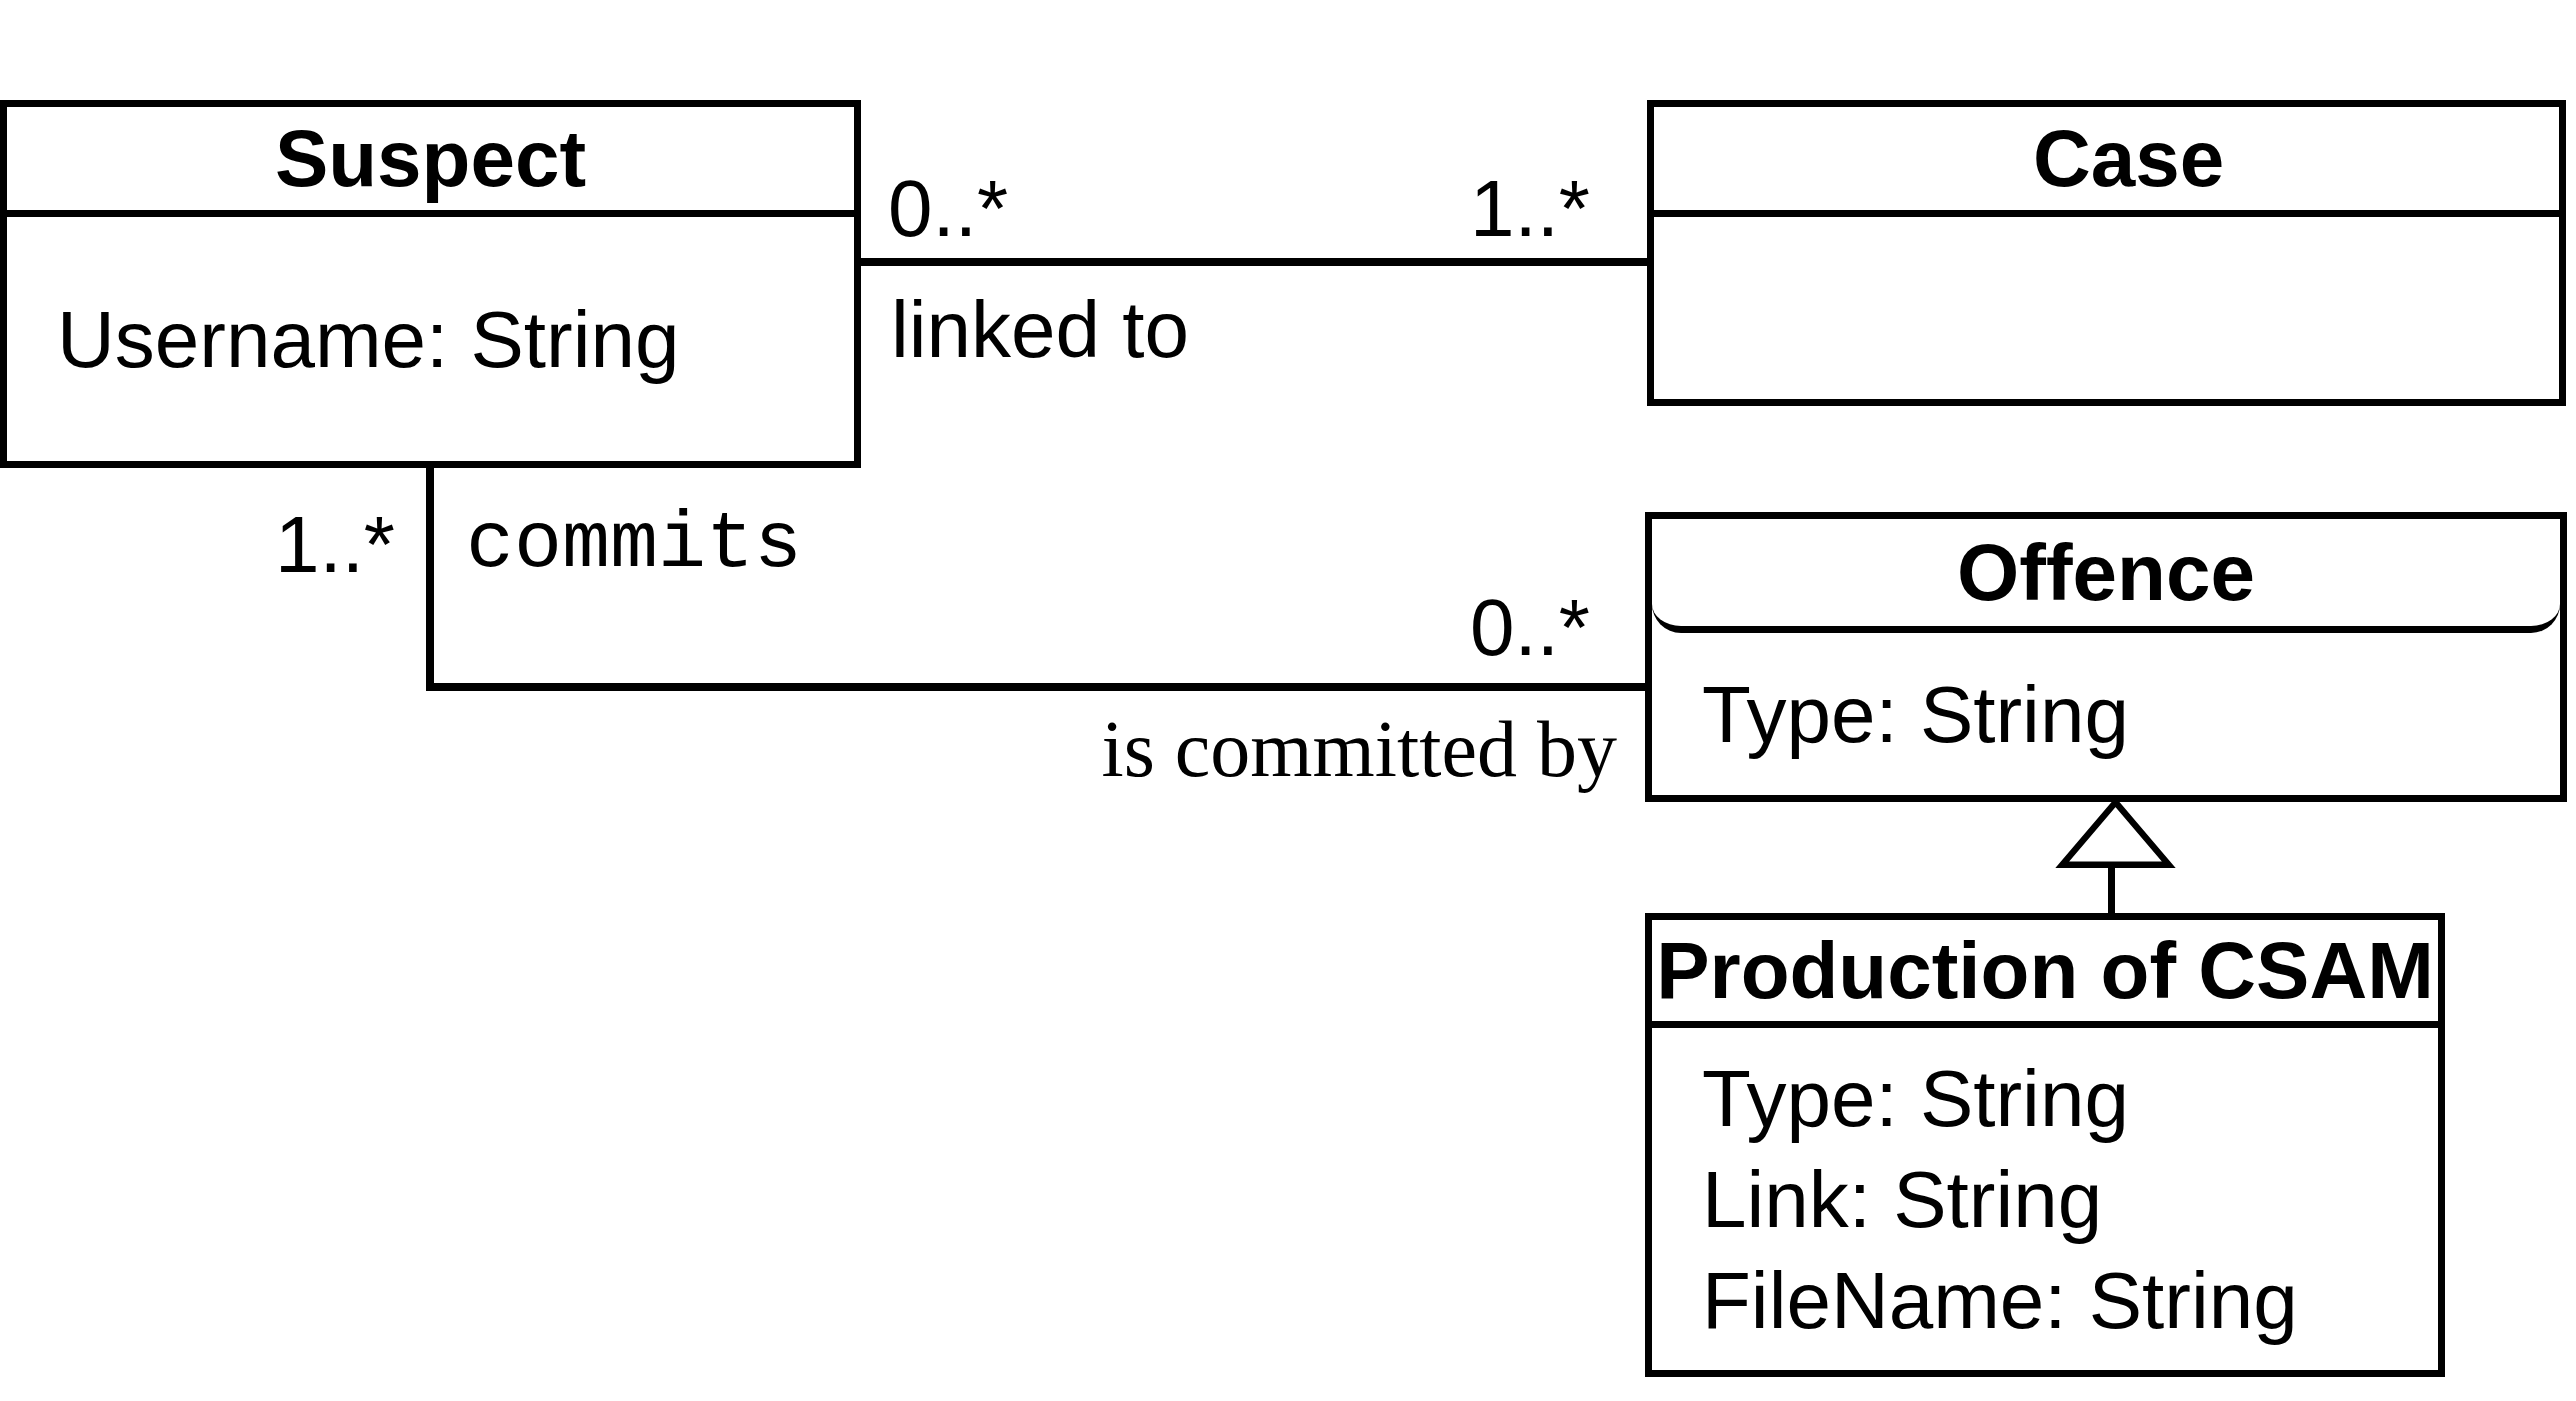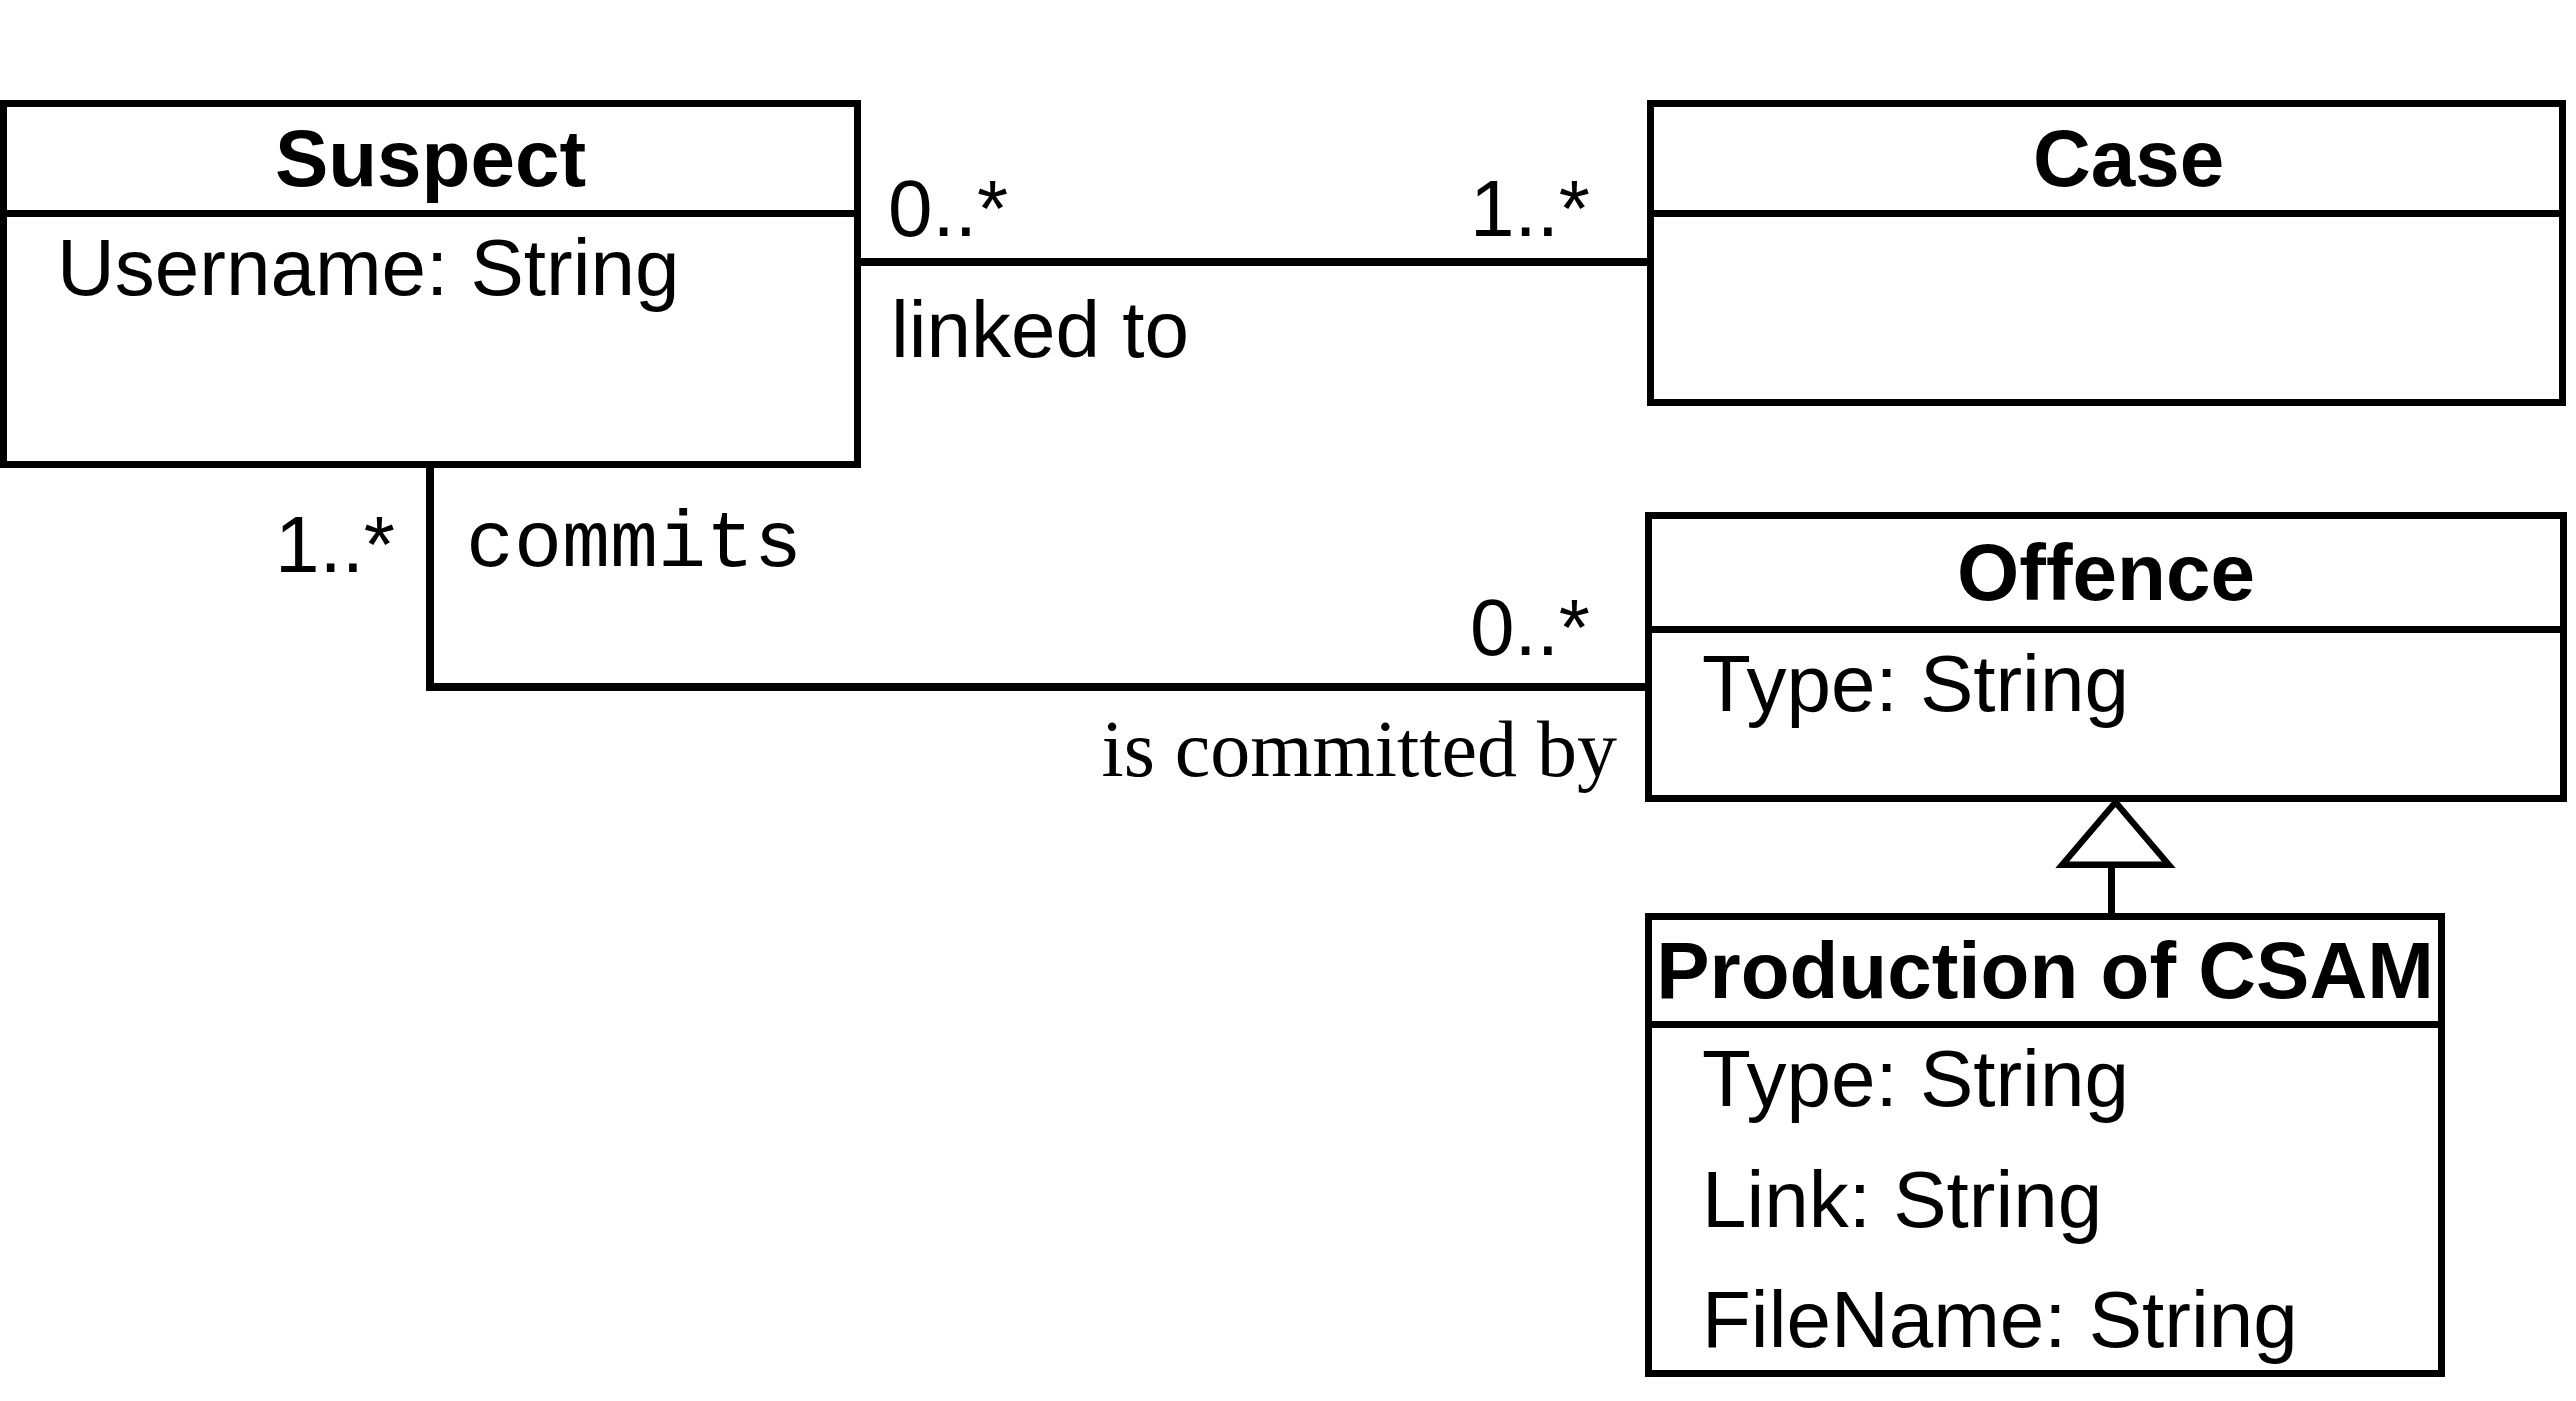--- a/index.html
+++ b/index.html
@@ -30,21 +30,21 @@
     align-items: center;
     justify-content: center;
     font-weight: bold;
     font-size: 80px;
     flex: 0 0 auto;
   }
   .classbox .attrs {
     flex: 1 1 auto;
     display: flex;
     flex-direction: column;
-    justify-content: space-between;
+    justify-content: center;
     padding-left: 50px;
     font-size: 80px;
     line-height: 101px;
     white-space: nowrap;
   }
   .line {
     position: absolute;
     background: #000000;
   }
   .lbl {
@@ -90,21 +90,21 @@
     <div class="attrs">
       <div>Username: String</div>
     </div>
   </div>
 
   <div class="classbox" style="left:1647px; top:100px; width:919px; height:306px;">
     <div class="title" style="height:103px;padding-left:44px;">Case</div>
   </div>
 
   <div class="classbox" style="left:1645px; top:512px; width:922px; height:290px;">
-    <div class="title" style="height:107px;">Offence</div>
+    <div class="title" style="height:107px;border-radius:29px;">Offence</div>
     <div class="attrs">
       <div>Type: String</div>
     </div>
   </div>
 
   <div class="classbox" style="left:1645px; top:913px; width:800px; height:464px;">
     <div class="title" style="height:101px;">Production of CSAM</div>
     <div class="attrs">
       <div>Type: String</div>
       <div>Link: String</div>

